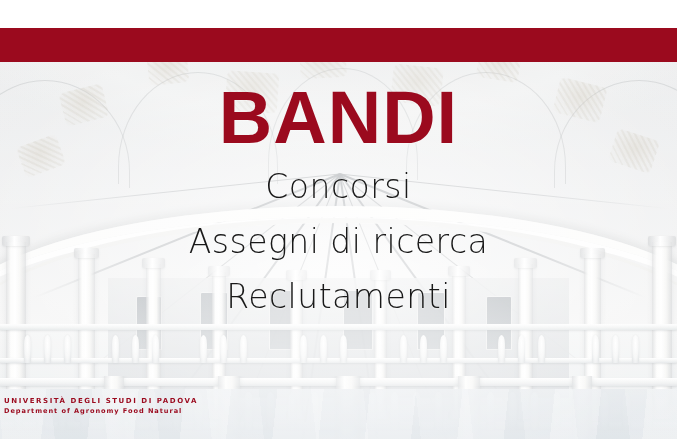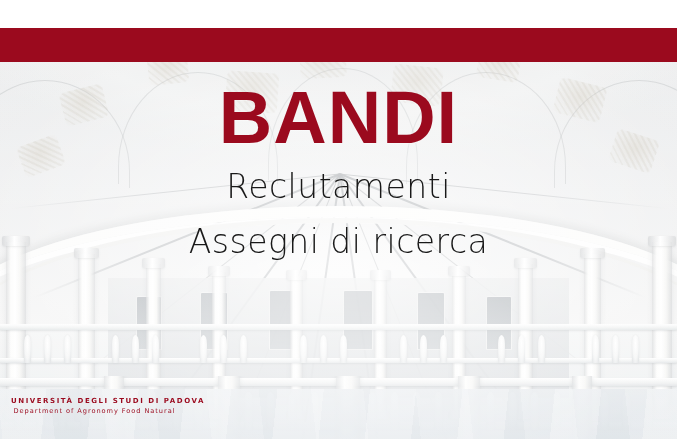--- a/index.html
+++ b/index.html
@@ -179,21 +179,21 @@
     line-height:1.0;
     letter-spacing:.5px;
     color:#191919;
     margin-bottom:22px;
     text-shadow:0 1px 2px rgba(255,255,255,.55);
   }
   .subline:last-child{ margin-bottom:0; }
 
   
   .logo{
-    position:absolute; left:10px; top:370px; z-index:7;
+    position:absolute; left:3px; top:370px; z-index:7;
     width:168px;
   }
   .logo-uni{
     font-family:"DejaVu Sans", sans-serif;
     font-size:7px;
     font-weight:700;
     letter-spacing:1.55px;
     color:#9b0a1e;
     white-space:nowrap;
     line-height:1;
@@ -232,21 +232,21 @@
     font-family:"Liberation Sans", sans-serif;
     font-weight:700;
     font-size:27px;
     line-height:.92;
     letter-spacing:-.2px;
     color:#c2161d;
   }
   .logo-sub{
     font-family:"DejaVu Sans", sans-serif;
     font-size:6.6px;
-    font-weight:400;
+    font-weight:700;
     letter-spacing:.95px;
     color:#9b0a1e;
     line-height:1.45;
     white-space:nowrap;
     margin-top:2px;
     padding-left:1px;
     text-align:center;
   }
   .logo-sub .l2{ padding-left:9px; display:block; }
 </style>
@@ -403,22 +403,23 @@
     <div class="floor"></div>
     <div class="veil"></div>
   </div>
 
   <div class="bar-top"></div>
   <div class="bar-bottom"></div>
 
   <div class="content">
     <div class="headline">BANDI</div>
     <div class="sublist">
+      <div class="subline">Concorsi</div>
+      <div class="subline">Assegni di ricerca</div>
       <div class="subline">Reclutamenti</div>
-      <div class="subline">Assegni di ricerca</div>
     </div>
   </div>
 
   <div class="logo">
     <div class="logo-uni">UNIVERSITÀ DEGLI STUDI DI PADOVA</div>
     <div class="logo-sub">
       <span>Department of Agronomy Food Natural</span>
     </div>
   </div>
 

